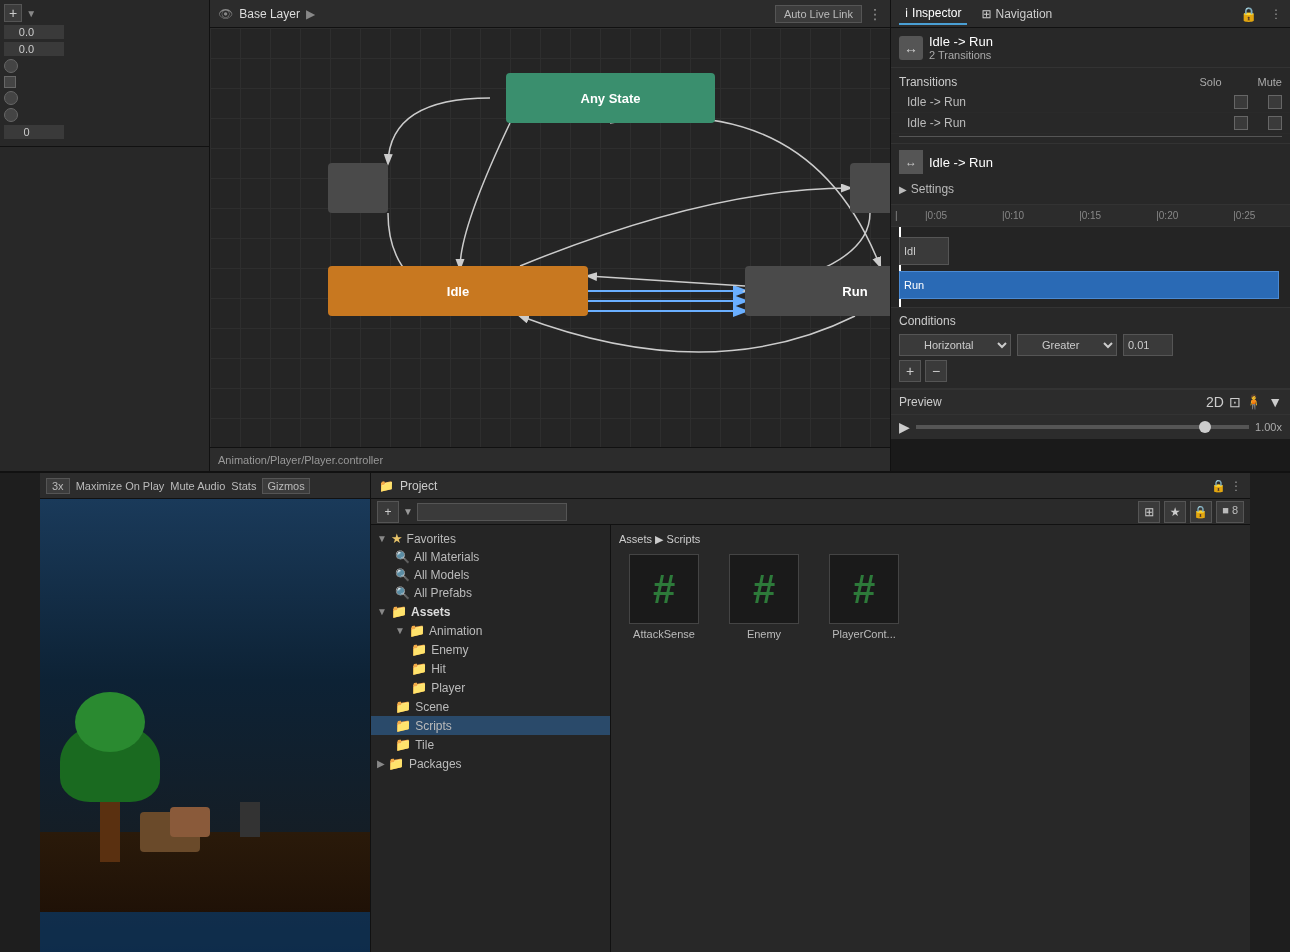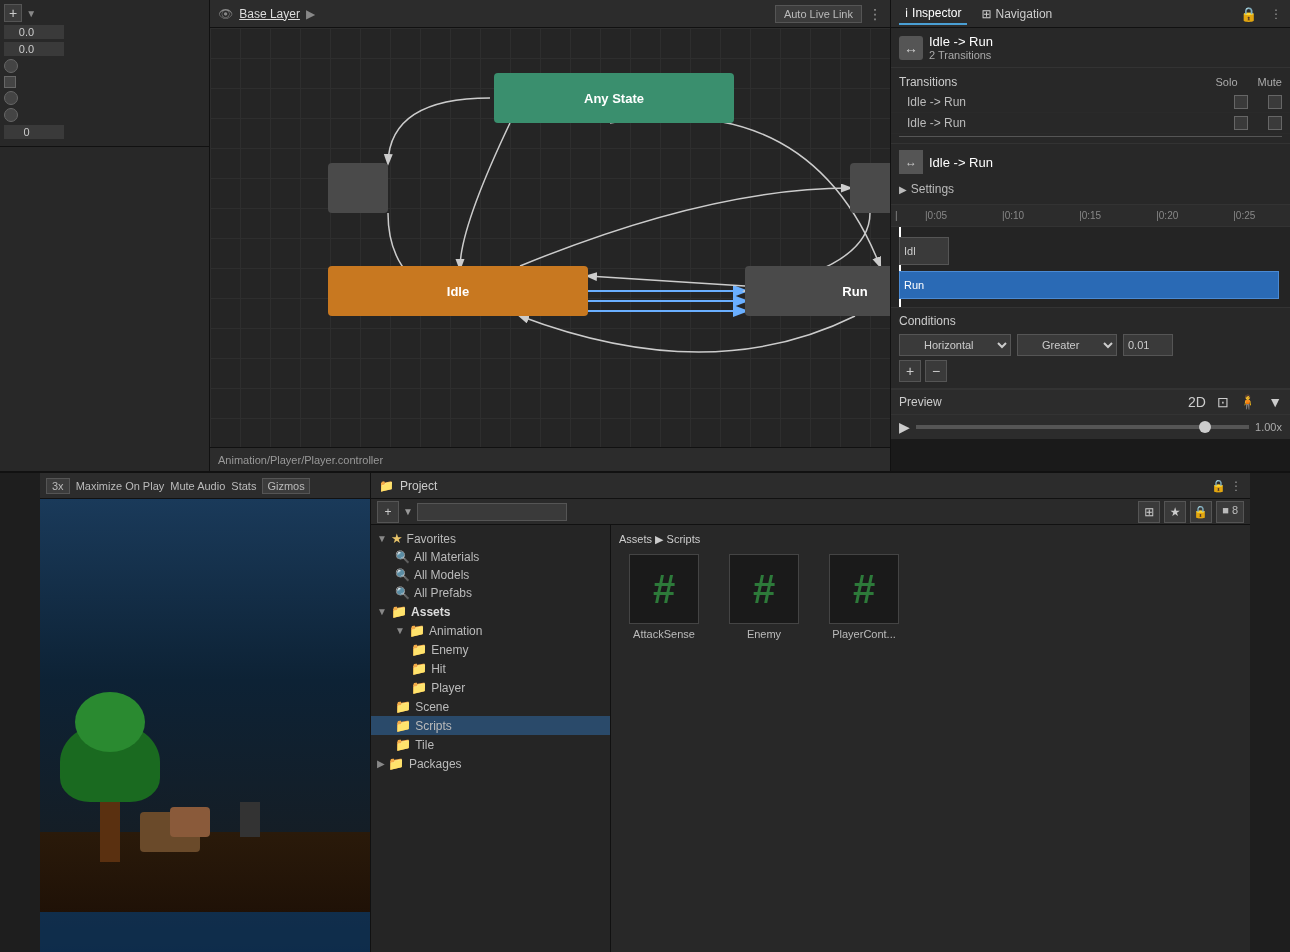--- a/index.html
+++ b/index.html
@@ -84,21 +84,20 @@
       background: #2c2c2c;
       border-bottom: 1px solid #111;
       display: flex;
       align-items: center;
       padding: 0 8px;
       gap: 6px;
     }
     .animator-header .layer-name {
       color: #ddd;
       font-size: 12px;
-      text-decoration: underline;
     }
     .auto-live-btn {
       margin-left: auto;
       background: #3c3c3c;
       border: 1px solid #555;
       color: #bbb;
       font-size: 11px;
       padding: 2px 8px;
       cursor: pointer;
     }
@@ -128,22 +127,22 @@
       align-items: center;
       justify-content: center;
       font-size: 13px;
       font-weight: bold;
       color: #fff;
       cursor: pointer;
       user-select: none;
     }
     .state-any {
       background: #3a8f6e;
-      width: 240px; height: 50px;
-      left: 284px; top: 45px;
+      width: 209px; height: 50px;
+      left: 296px; top: 45px;
     }
     .state-idle {
       background: #c87820;
       width: 260px; height: 50px;
       left: 118px; top: 238px;
     }
     .state-run {
       background: #4a4a4a;
       width: 220px; height: 50px;
       left: 535px; top: 238px;
@@ -250,21 +249,21 @@
     .insp-section {
       border-bottom: 1px solid #333;
       padding: 4px 0;
     }
     .insp-section-header {
       display: flex; align-items: center;
       padding: 3px 8px;
       font-size: 12px; color: #ccc;
     }
     .insp-section-header .right-labels {
-      margin-left: auto; display: flex; gap: 20px;
+      margin-left: auto; display: flex; gap: 36px;
       font-size: 11px; color: #aaa;
     }
 
     .transition-row {
       display: flex; align-items: center;
       padding: 3px 8px 3px 16px;
       font-size: 12px; color: #bbb;
       border-bottom: 1px solid #2a2a2a;
     }
     .transition-row .checkboxes {
@@ -404,21 +403,21 @@
       flex: 1;
     }
     .preview-header {
       display: flex; align-items: center;
       padding: 4px 8px;
       background: #2c2c2c;
       border-bottom: 1px solid #333;
     }
     .preview-title { font-size: 12px; color: #ccc; }
     .preview-controls {
-      margin-left: auto; display: flex; gap: 11px; align-items: center;
+      margin-left: auto; display: flex; gap: 5px; align-items: center;
     }
     .preview-btn {
       background: none; border: none; color: #ccc;
       cursor: pointer; font-size: 14px;
     }
     .preview-body {
       height: 80px;
       background: #1a1a1a;
       display: flex; align-items: center; justify-content: center;
       position: relative;

